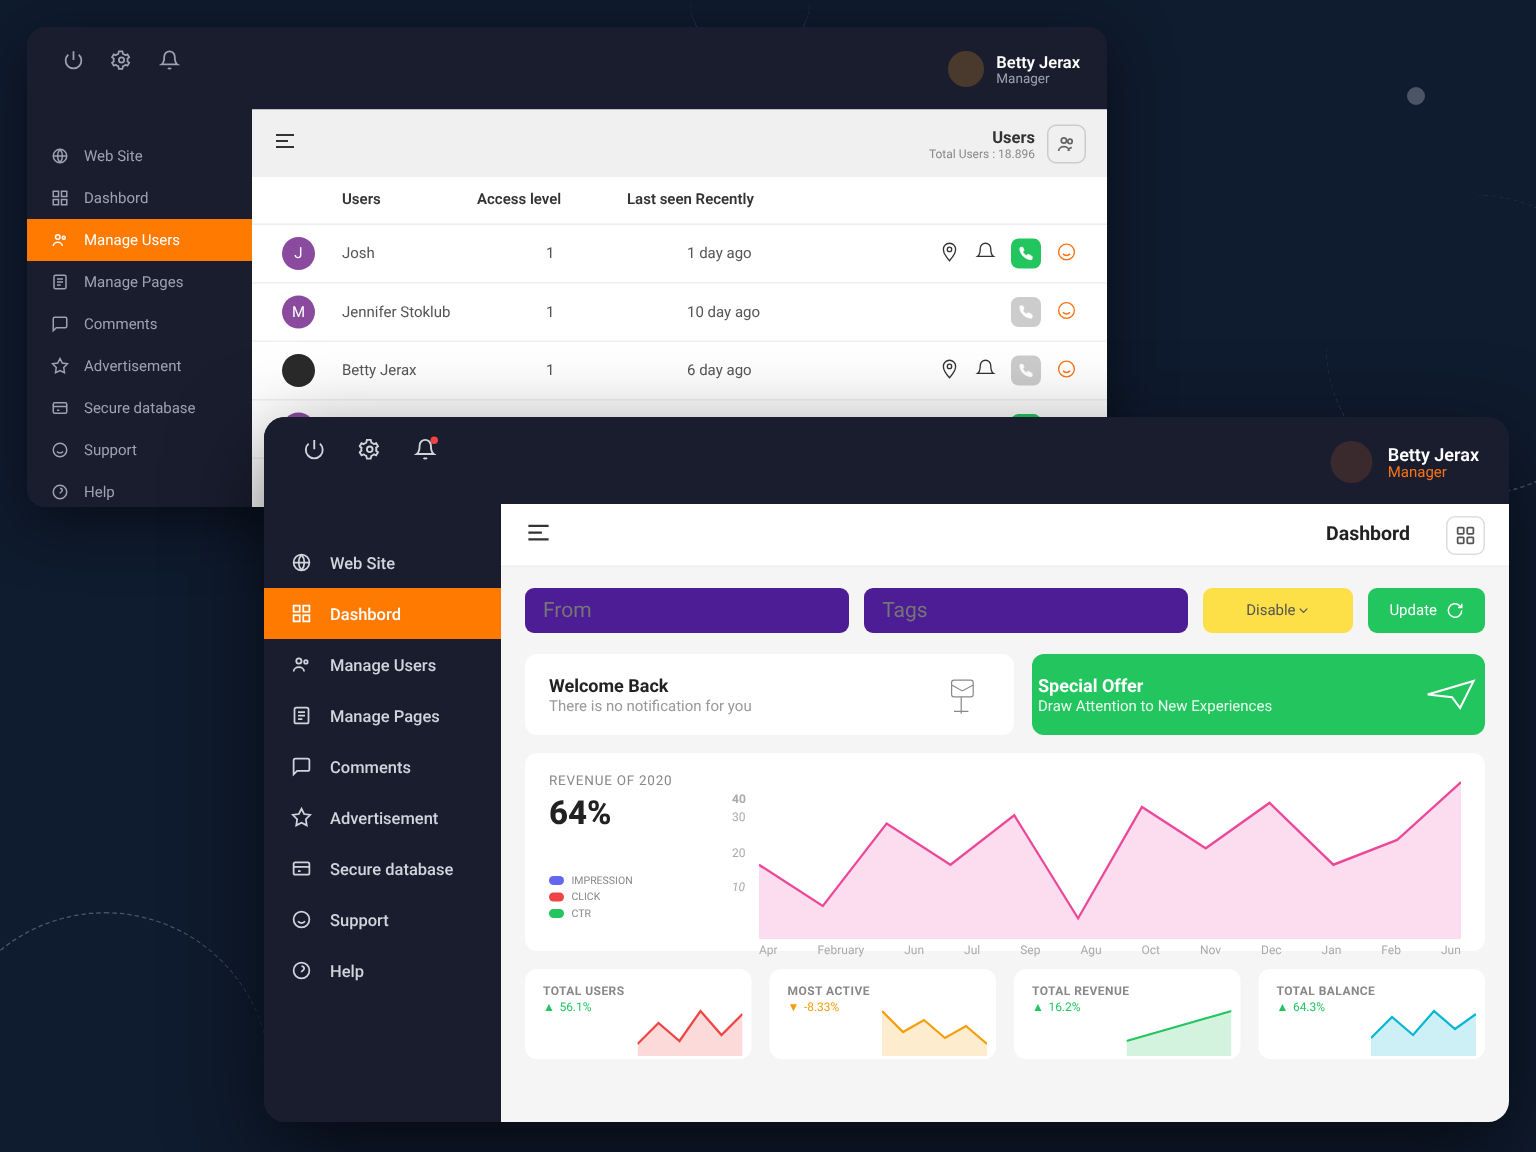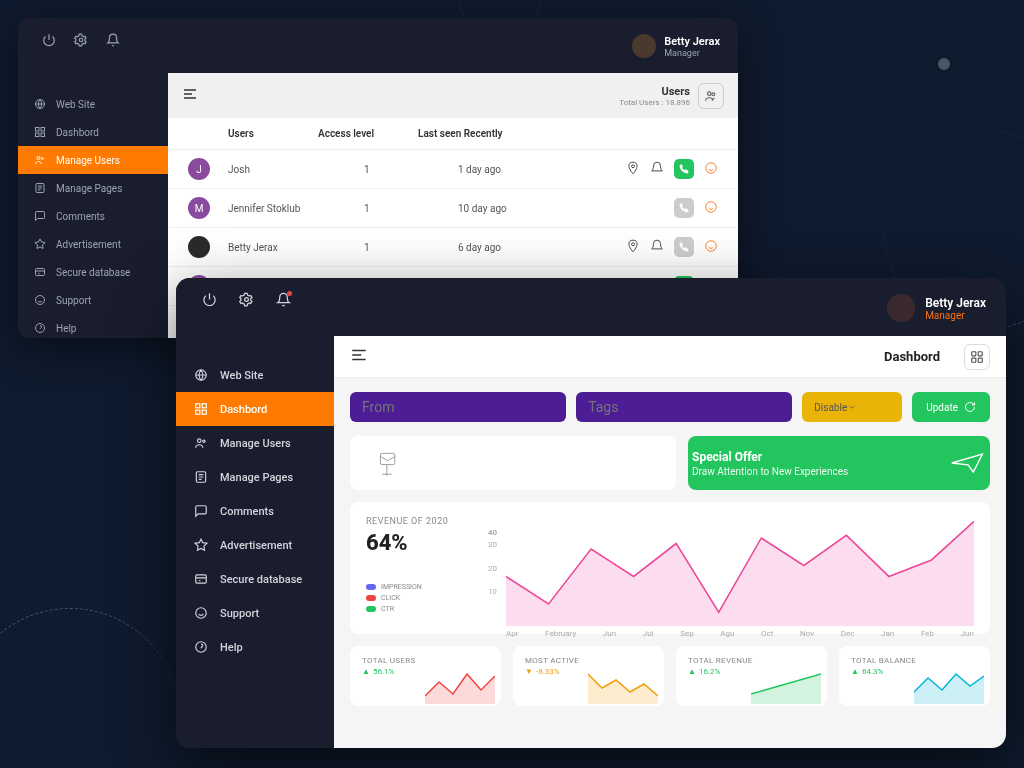--- a/index.html
+++ b/index.html
@@ -67,21 +67,21 @@
 .p2-nav-item.active{background:#ff7a00;color:#fff}
 .p2-nav-item svg{width:14px;height:14px;stroke:currentColor;fill:none;stroke-width:2}
 .p2-main{flex:1;background:#f5f5f5;margin-top:58px;display:flex;flex-direction:column;overflow:hidden}
 .p2-header{background:#fff;height:42px;display:flex;align-items:center;padding:0 16px;gap:14px;border-bottom:1px solid #eee}
 .p2-menu-icon svg{width:18px;height:18px;stroke:#333;fill:none;stroke-width:2}
 .p2-header-title{margin-left:auto;font-size:13px;font-weight:700;color:#222}
 .p2-header-icon{width:26px;height:26px;border:1px solid #ddd;border-radius:6px;display:flex;align-items:center;justify-content:center;margin-left:10px}
 .p2-header-icon svg{width:14px;height:14px;stroke:#555;fill:none;stroke-width:2}
 .p2-filters{display:flex;gap:10px;padding:14px 16px}
 .p2-filter-input{flex:1;background:#4c1d95;border:none;border-radius:6px;height:30px;padding:0 12px;font-size:14px;color:#888}
-.p2-filter-select{width:100px;background:#eab308;border-radius:6px;height:30px;display:flex;align-items:center;justify-content:flex-start;padding:0 12px;font-size:10px;color:#555}
+.p2-filter-select{width:100px;background:#fde047;border-radius:6px;height:30px;display:flex;align-items:center;justify-content:center;padding:0 12px;font-size:10px;color:#555}
 .p2-filter-select svg{width:10px;height:10px;stroke:#555;fill:none;stroke-width:2}
 .p2-update-btn{background:#22c55e;color:#fff;border:none;border-radius:6px;height:30px;padding:0 14px;font-size:10px;display:flex;align-items:center;gap:6px;cursor:pointer}
 .p2-update-btn svg{width:12px;height:12px;stroke:#fff;fill:none;stroke-width:2}
 .p2-cards{display:flex;gap:12px;padding:0 16px 12px}
 .p2-welcome{flex:1;background:#fff;border-radius:8px;padding:12px 16px;display:flex;align-items:center;justify-content:space-between}
 .p2-welcome-title{font-size:12px;font-weight:700;color:#222}
 .p2-welcome-sub{font-size:10px;color:#999;margin-top:2px}
 .p2-welcome svg{width:40px;height:30px;stroke:#888;fill:none;stroke-width:1}
 .p2-offer{flex:1;background:#22c55e;border-radius:8px;padding:12px 4px;display:flex;align-items:center;justify-content:space-between;color:#fff}
 .p2-offer-title{font-size:12px;font-weight:700}
@@ -93,21 +93,21 @@
 .p2-chart-pct{font-size:22px;font-weight:800;color:#222;margin-top:4px}
 .p2-legend{margin-top:28px;font-size:7px}
 .p2-legend-item{display:flex;align-items:center;gap:5px;margin-bottom:3px;color:#888}
 .p2-legend-dot{width:10px;height:6px;border-radius:3px}
 .p2-chart-area{flex:1;position:relative;height:110px}
 .p2-chart-ytick{position:absolute;left:-18px;font-size:8px;color:#aaa}
 .p2-chart-xticks{position:absolute;bottom:-12px;left:0;right:0;display:flex;justify-content:space-between;font-size:8px;color:#aaa}
 .p2-chart-svg{width:100%;height:100%}
 .p2-stats{display:flex;gap:12px;padding:0 16px}
 .p2-stat{flex:1;background:#fff;border-radius:8px;padding:10px 12px;position:relative;height:60px;overflow:hidden}
-.p2-stat-label{font-size:8px;font-weight:400;color:#888;letter-spacing:0.3px}
+.p2-stat-label{font-size:8px;font-weight:700;color:#888;letter-spacing:0.3px}
 .p2-stat-change{font-size:8px;margin-top:2px;display:flex;align-items:center;gap:3px}
 .p2-stat-change.up{color:#22c55e}
 .p2-stat-change.down{color:#f59e0b}
 .p2-stat-spark{position:absolute;right:6px;bottom:2px;width:70px;height:36px}
 </style>
 </head>
 <body>
 
 <div class="bg-circle" style="top:-40px;left:460px;width:80px;height:80px;border-top:none;border-left:none;border-right:none"></div>
 <div class="bg-dot" style="top:58px;left:938px"></div>
@@ -427,20 +427,24 @@
       </div>
       <button class="p2-update-btn">
         <span>Update</span>
         <svg viewBox="0 0 24 24">
             <path d="M21 12a9 9 0 11-3-6.7L21 8M21 3v5h-5"></path>
           </svg>
       </button>
     </div>
     <div class="p2-cards">
       <div class="p2-welcome">
+        <div>
+          <div class="p2-welcome-title">Welcome Back</div>
+          <div class="p2-welcome-sub">There is no notification for you</div>
+        </div>
         <svg viewBox="0 0 50 36">
             <rect x="18" y="6" width="18" height="14" rx="2"></rect>
             <path d="M18 10l9 5 9-5M26 20v14M20 32h12"></path>
           </svg>
       </div>
       <div class="p2-offer">
         <div>
           <div class="p2-offer-title">Special Offer</div>
           <div class="p2-offer-sub">Draw Attention to New Experiences</div>
         </div>

